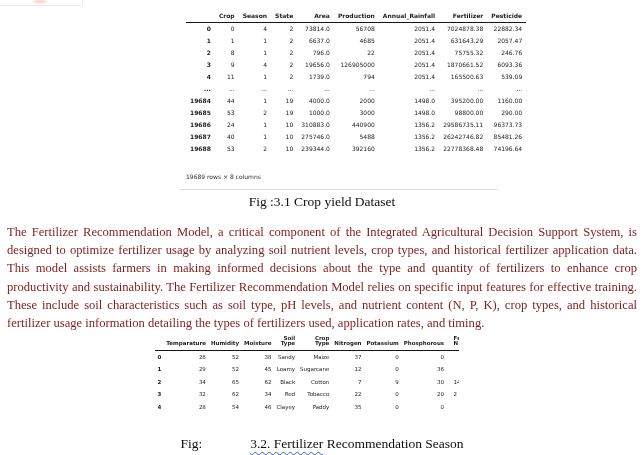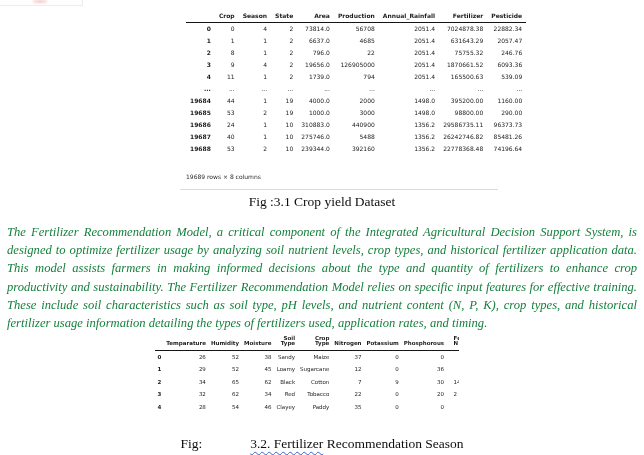--- a/index.html
+++ b/index.html
@@ -48,21 +48,21 @@
     background:#dcdcdc;
   }
 
   #cap1{
     position:absolute;left:0;top:194px;width:100%;
     text-align:center;font-size:13.5px;color:#0d0d0d;
   }
 
   #para{
     position:absolute;left:7px;top:223px;width:630px;
-    font-size:12.6px;line-height:18.2px;text-align:justify;color:#15803d;font-style:italic;
+    font-size:12.6px;line-height:18.2px;text-align:justify;color:#7f1d1d;
   }
 
   #t2wrap{
     position:absolute;left:155px;top:332px;width:304px;height:102px;
     overflow:hidden;background:#fff;
   }
   #t2{font-size:5.5px;}
   #t2 th,#t2 td{padding:3.5px 2.5px;}
   #t2 th:last-child,#t2 td:last-child{text-align:left;padding-left:7px;min-width:40px;}
 

